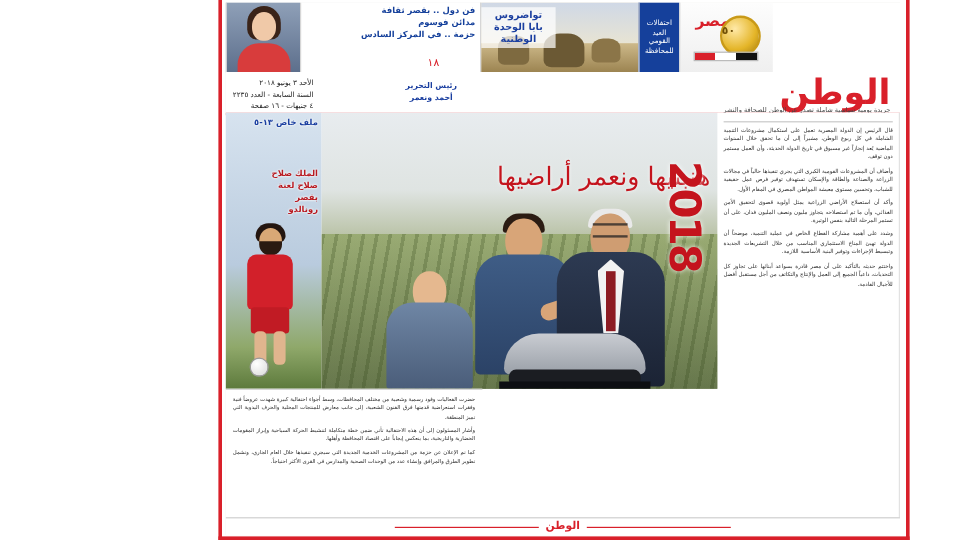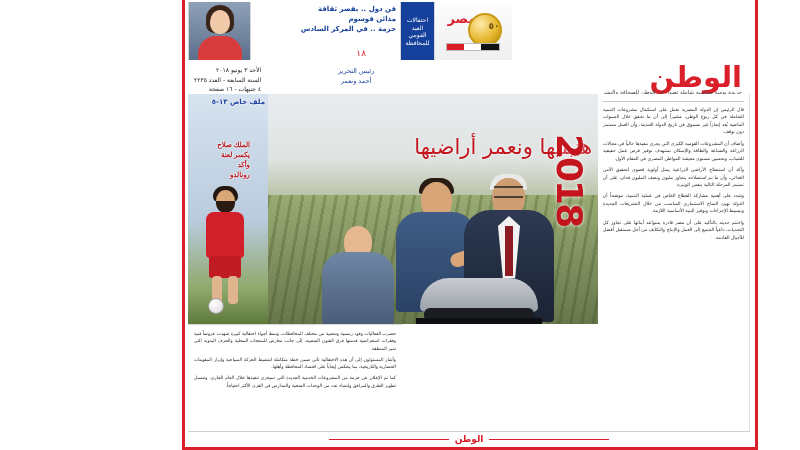--- a/index.html
+++ b/index.html
@@ -95,21 +95,21 @@
     position: absolute;
     right: 2px; top: 4px;
     width: 30px; height: 30px;
     border-radius: 50%;
     background: radial-gradient(circle at 35% 30%, #ffe9a8, #e4b528 60%, #a67d10);
     border: 2px solid #c99a18;
   }
   .logo-badge .ring span {
     position: absolute;
     left: 0; right: 0; top: 6px;
-    text-align: right;
+    text-align: left;
     font-size: 9px;
     font-weight: bold;
     color: #6c4c05;
   }
   .logo-badge .bar {
     position: absolute;
     left: 2px; bottom: 2px;
     width: 52px; height: 6px;
     background: linear-gradient(90deg,#d9202a 33%,#ffffff 33% 66%,#111 66%);
     border: 1px solid #bbb;
@@ -261,21 +261,21 @@
     color: #222;
     font-size: 6px;
     line-height: 1.6;
   }
   .masthead .mid-meta {
     position: absolute;
     left: 150px; top: 7px;
     direction: rtl;
     color: #1b3fa0;
     font-size: 6.5px;
-    font-weight: normal;
+    font-weight: bold;
     line-height: 1.5;
     text-align: center;
   }
 
   
   .body-area {
     position: absolute;
     left: 0; top: 92px;
     width: 562px;
     height: 352px;
@@ -352,30 +352,29 @@
     direction: rtl;
     text-align: right;
     color: #1b3fa0;
     font-size: 7px;
     font-weight: bold;
     line-height: 1.4;
     text-shadow: 0 0 2px #fff, 0 0 2px #fff;
   }
   .salah-caption2 {
     position: absolute;
-    right: 18px; top: 46px;
+    right: 3px; top: 46px;
     width: 44px;
     direction: rtl;
     text-align: right;
     color: #b81b22;
     font-size: 7px;
     font-weight: bold;
     line-height: 1.45;
     text-shadow: 0 0 2px #fff, 0 0 2px #fff;
-    font-family: Liberation Serif, serif;
   }
 
   
   .main-photo {
     position: absolute;
     left: 80px; top: 0;
     width: 330px; height: 230px;
     background: linear-gradient(180deg,#e8ecef 0%,#dfe4e2 28%,#b9c2a6 45%,#8b9b6e 62%,#6f7f54 100%);
     overflow: hidden;
   }
@@ -654,20 +653,31 @@
 
       <div class="promo promo-photo2">
         <div class="txt">
           <div>فن دول .. بقصر ثقافة</div>
           <div>مدائن فوسوم</div>
           <div>حزمة .. في المركز السادس</div>
         </div>
         <div class="num">١٨</div>
       </div>
 
+      <div class="promo promo-photo1">
+        <div class="photo-sky"></div>
+        <div class="photo-ground"></div>
+        <div class="blob" style="left:14px;bottom:6px;width:26px;height:24px;"></div>
+        <div class="blob" style="left:52px;bottom:4px;width:34px;height:28px;background:#6b5934;"></div>
+        <div class="blob" style="left:92px;bottom:8px;width:24px;height:20px;background:#8b7548;"></div>
+        <div class="cap">
+          <div>تواضروس</div>
+          <div>بابا الوحدة الوطنية</div>
+        </div>
+      </div>
 
       <div class="promo promo-blue">
         <div class="vtxt">
           <div>احتفالات</div>
           <div>العيد القومي</div>
           <div>للمحافظة</div>
         </div>
       </div>
 
       <div class="promo promo-logo">
@@ -707,22 +717,22 @@
           <div class="salah-beard"></div>
           <div class="salah-shirt"></div>
           <div class="salah-shorts"></div>
           <div class="salah-leg" style="left:12px;"></div>
           <div class="salah-leg" style="left:28px;"></div>
         </div>
         <div class="salah-ball"></div>
         <div class="salah-caption">ملف خاص ١٣-٥</div>
         <div class="salah-caption2">
           <div>الملك صلاح</div>
-          <div>يكسر لعنة</div>
-          <div>وأكد</div>
+          <div>صلاح لعنة</div>
+          <div>بقصر</div>
           <div>رونالدو</div>
         </div>
       </div>
 
       <div class="main-photo">
         <div class="field-rows"></div>
 
         <div class="person woman">
           <div class="hair"></div>
           <div class="head"></div>

